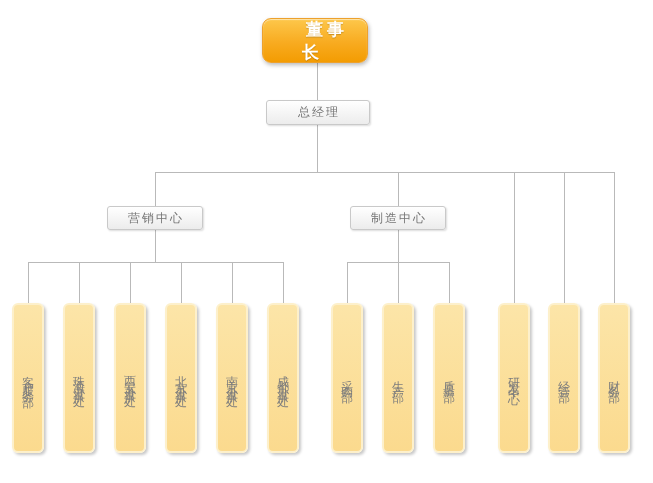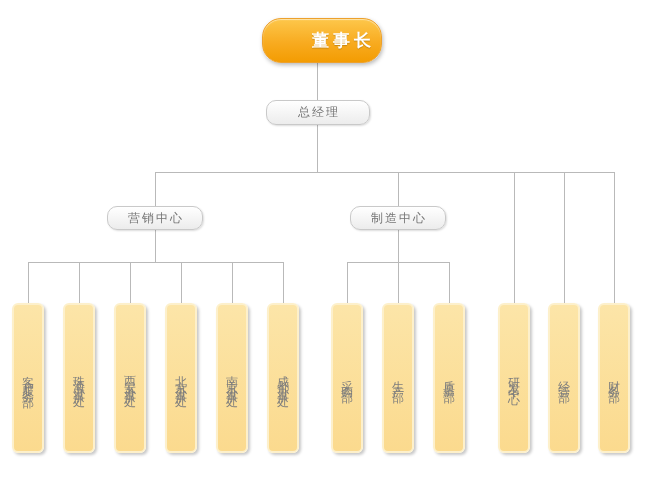--- a/index.html
+++ b/index.html
@@ -23,23 +23,23 @@
   }
   .hline {
     position: absolute;
     height: 1px;
     background: var(--connector, #b9b9b9);
   }
   
   .node-root {
     position: absolute;
     left: 262px; top: 18px;
-    width: 120px; height: 45px;
+    width: 106px; height: 45px;
     box-sizing: border-box;
-    border-radius: 19px;
+    border-radius: 9px;
     border: 1px solid var(--root-border, #eda12c);
     background: linear-gradient(180deg,
       var(--root-gradient-top, #fdc74b) 0%,
       #f8ab20 55%,
       var(--root-gradient-bottom, #f39c02) 100%);
     box-shadow: inset 0 1px 1px rgba(255,255,255,0.55), 1px 2px 4px rgba(0,0,0,0.28);
     display: flex; align-items: center; justify-content: center;
     color: var(--root-text, #ffffff);
     font-size: 17px;
     font-weight: bold;
@@ -47,21 +47,21 @@
     text-indent: 4px;
     text-shadow: 0 1px 1px rgba(0,0,0,0.2);
     padding-left: 39px;
   }
   
   .node-box {
     position: absolute;
     height: 25px;
     box-sizing: border-box;
     border: 1px solid var(--box-border, #c9c9c9);
-    border-radius: 10px;
+    border-radius: 3px;
     background: linear-gradient(180deg,
       var(--box-bg-top, #ffffff) 0%,
       var(--box-bg-bottom, #ececec) 100%);
     box-shadow: 1px 1px 2px rgba(0,0,0,0.14);
     display: flex; align-items: center; justify-content: center;
     color: var(--box-text, #757575);
     font-size: 12px;
     letter-spacing: 2px;
     text-indent: 2px;
   }

